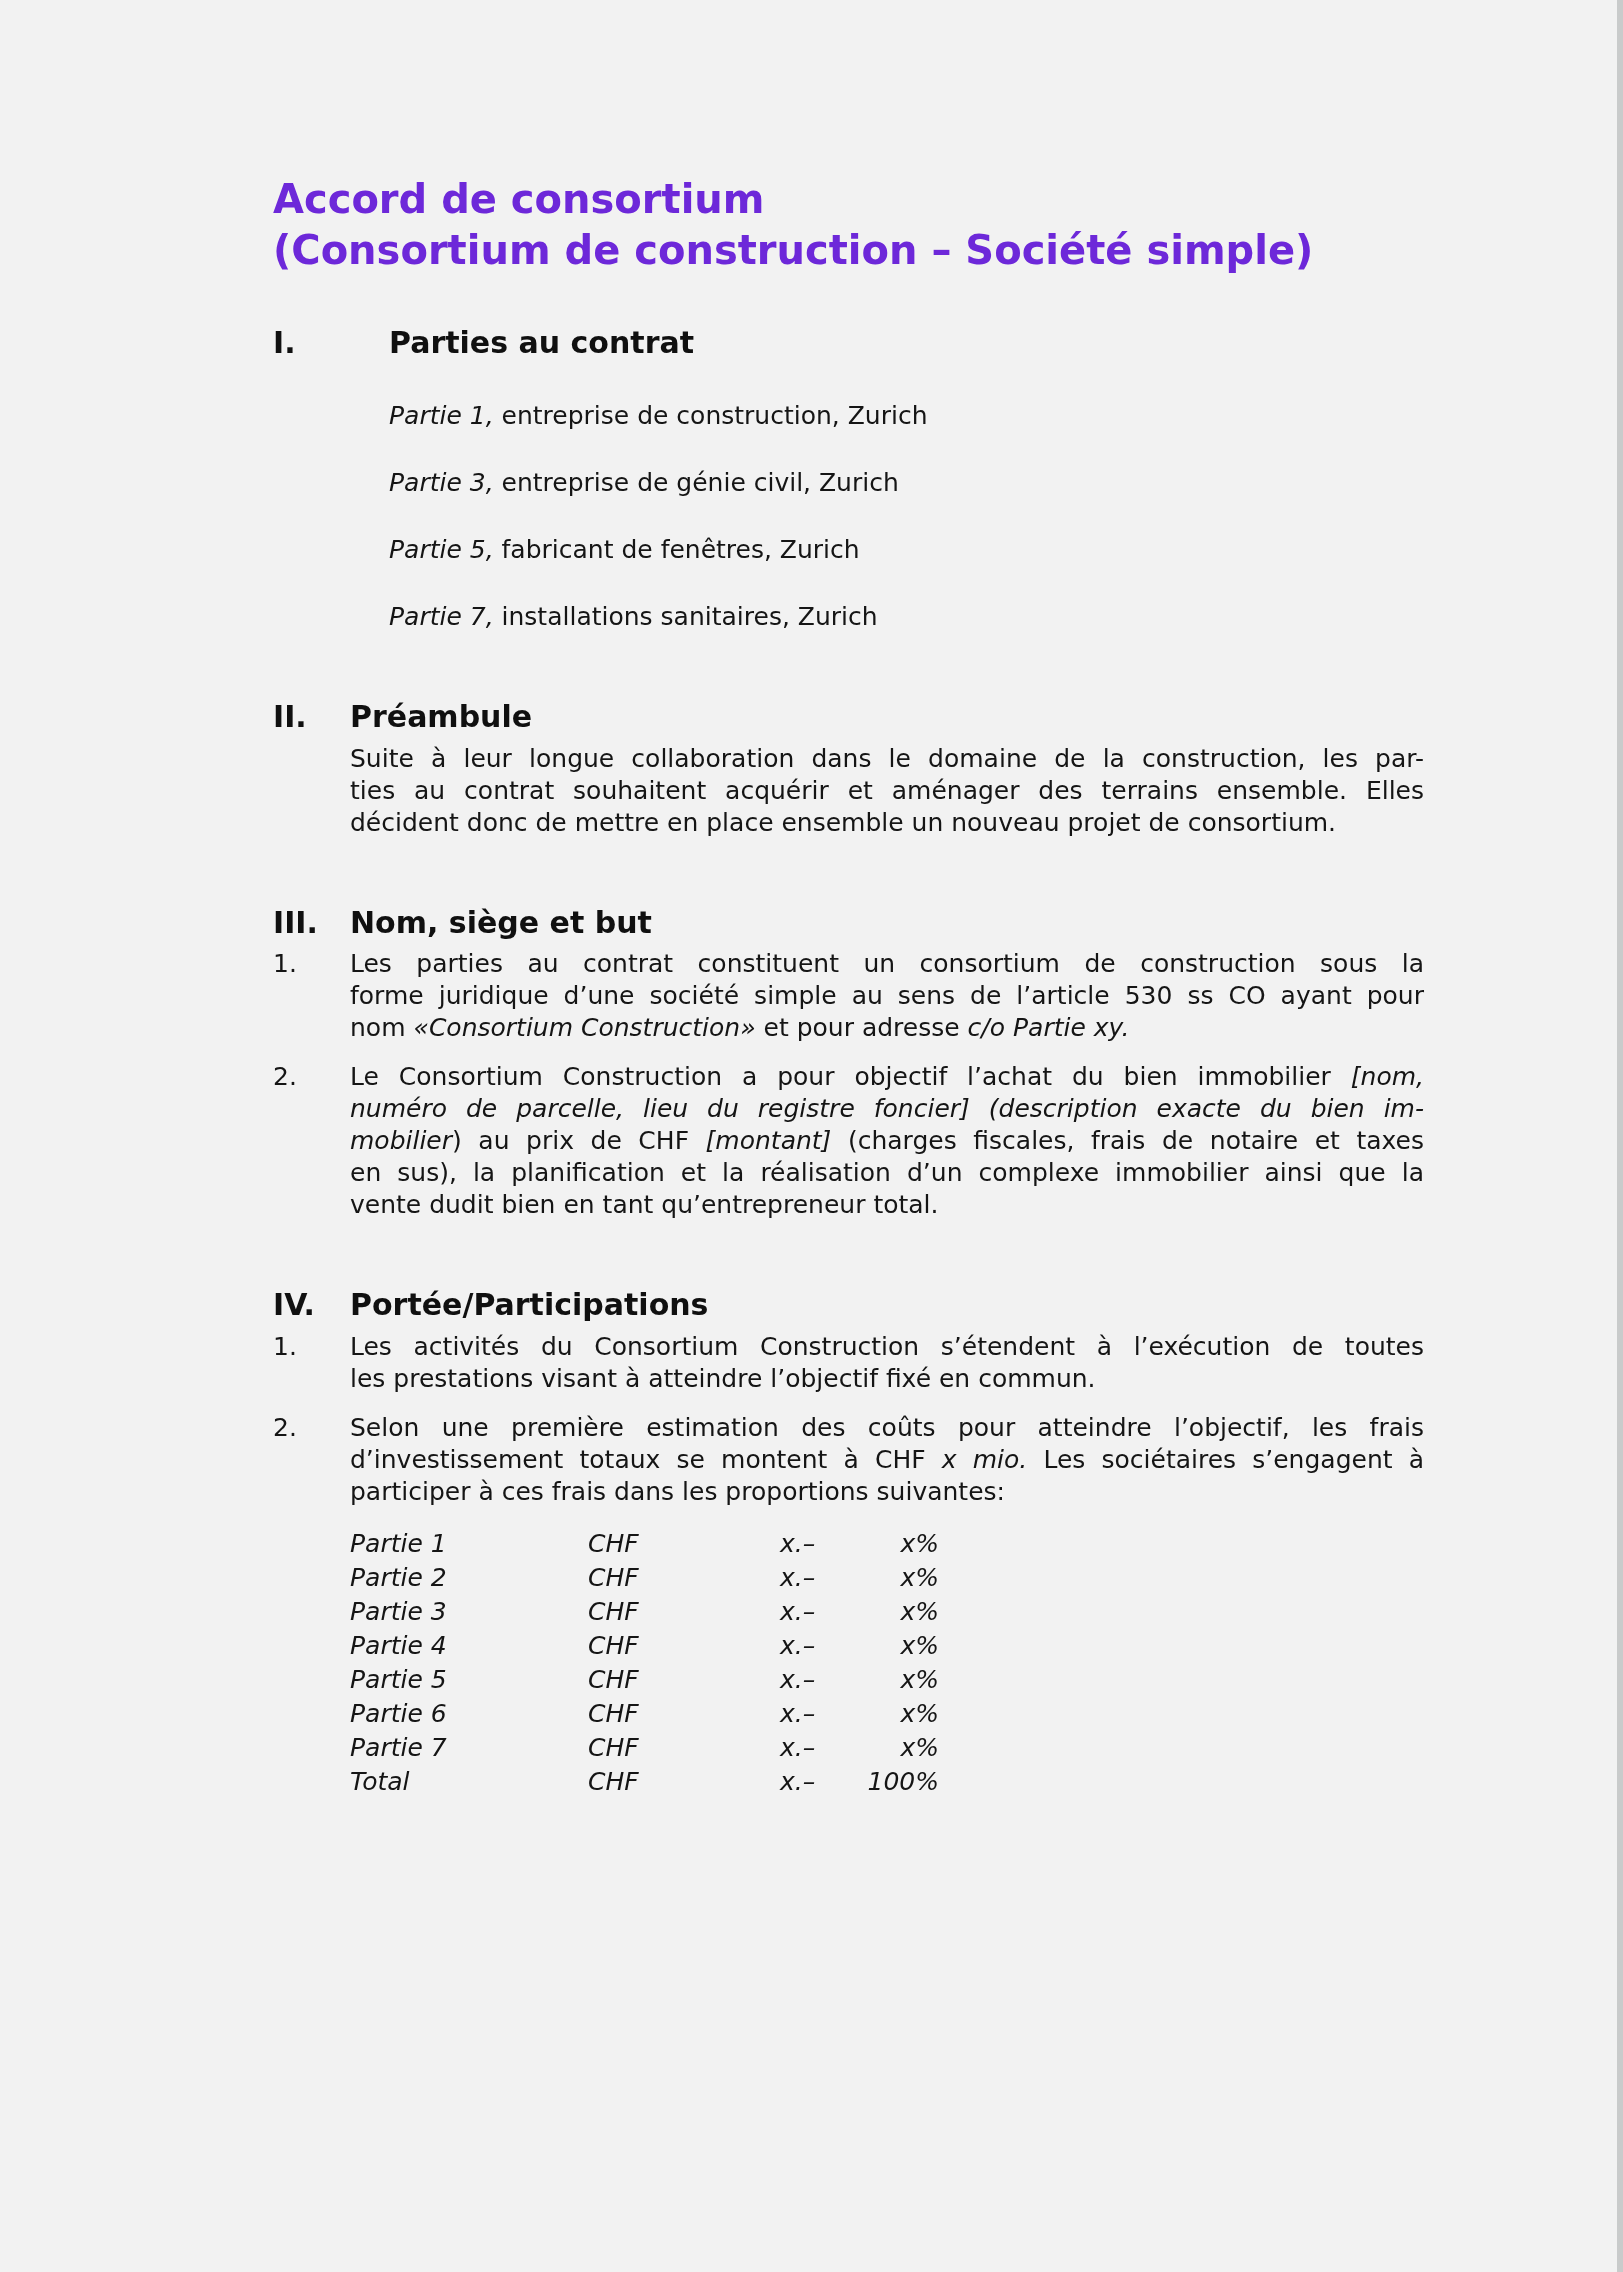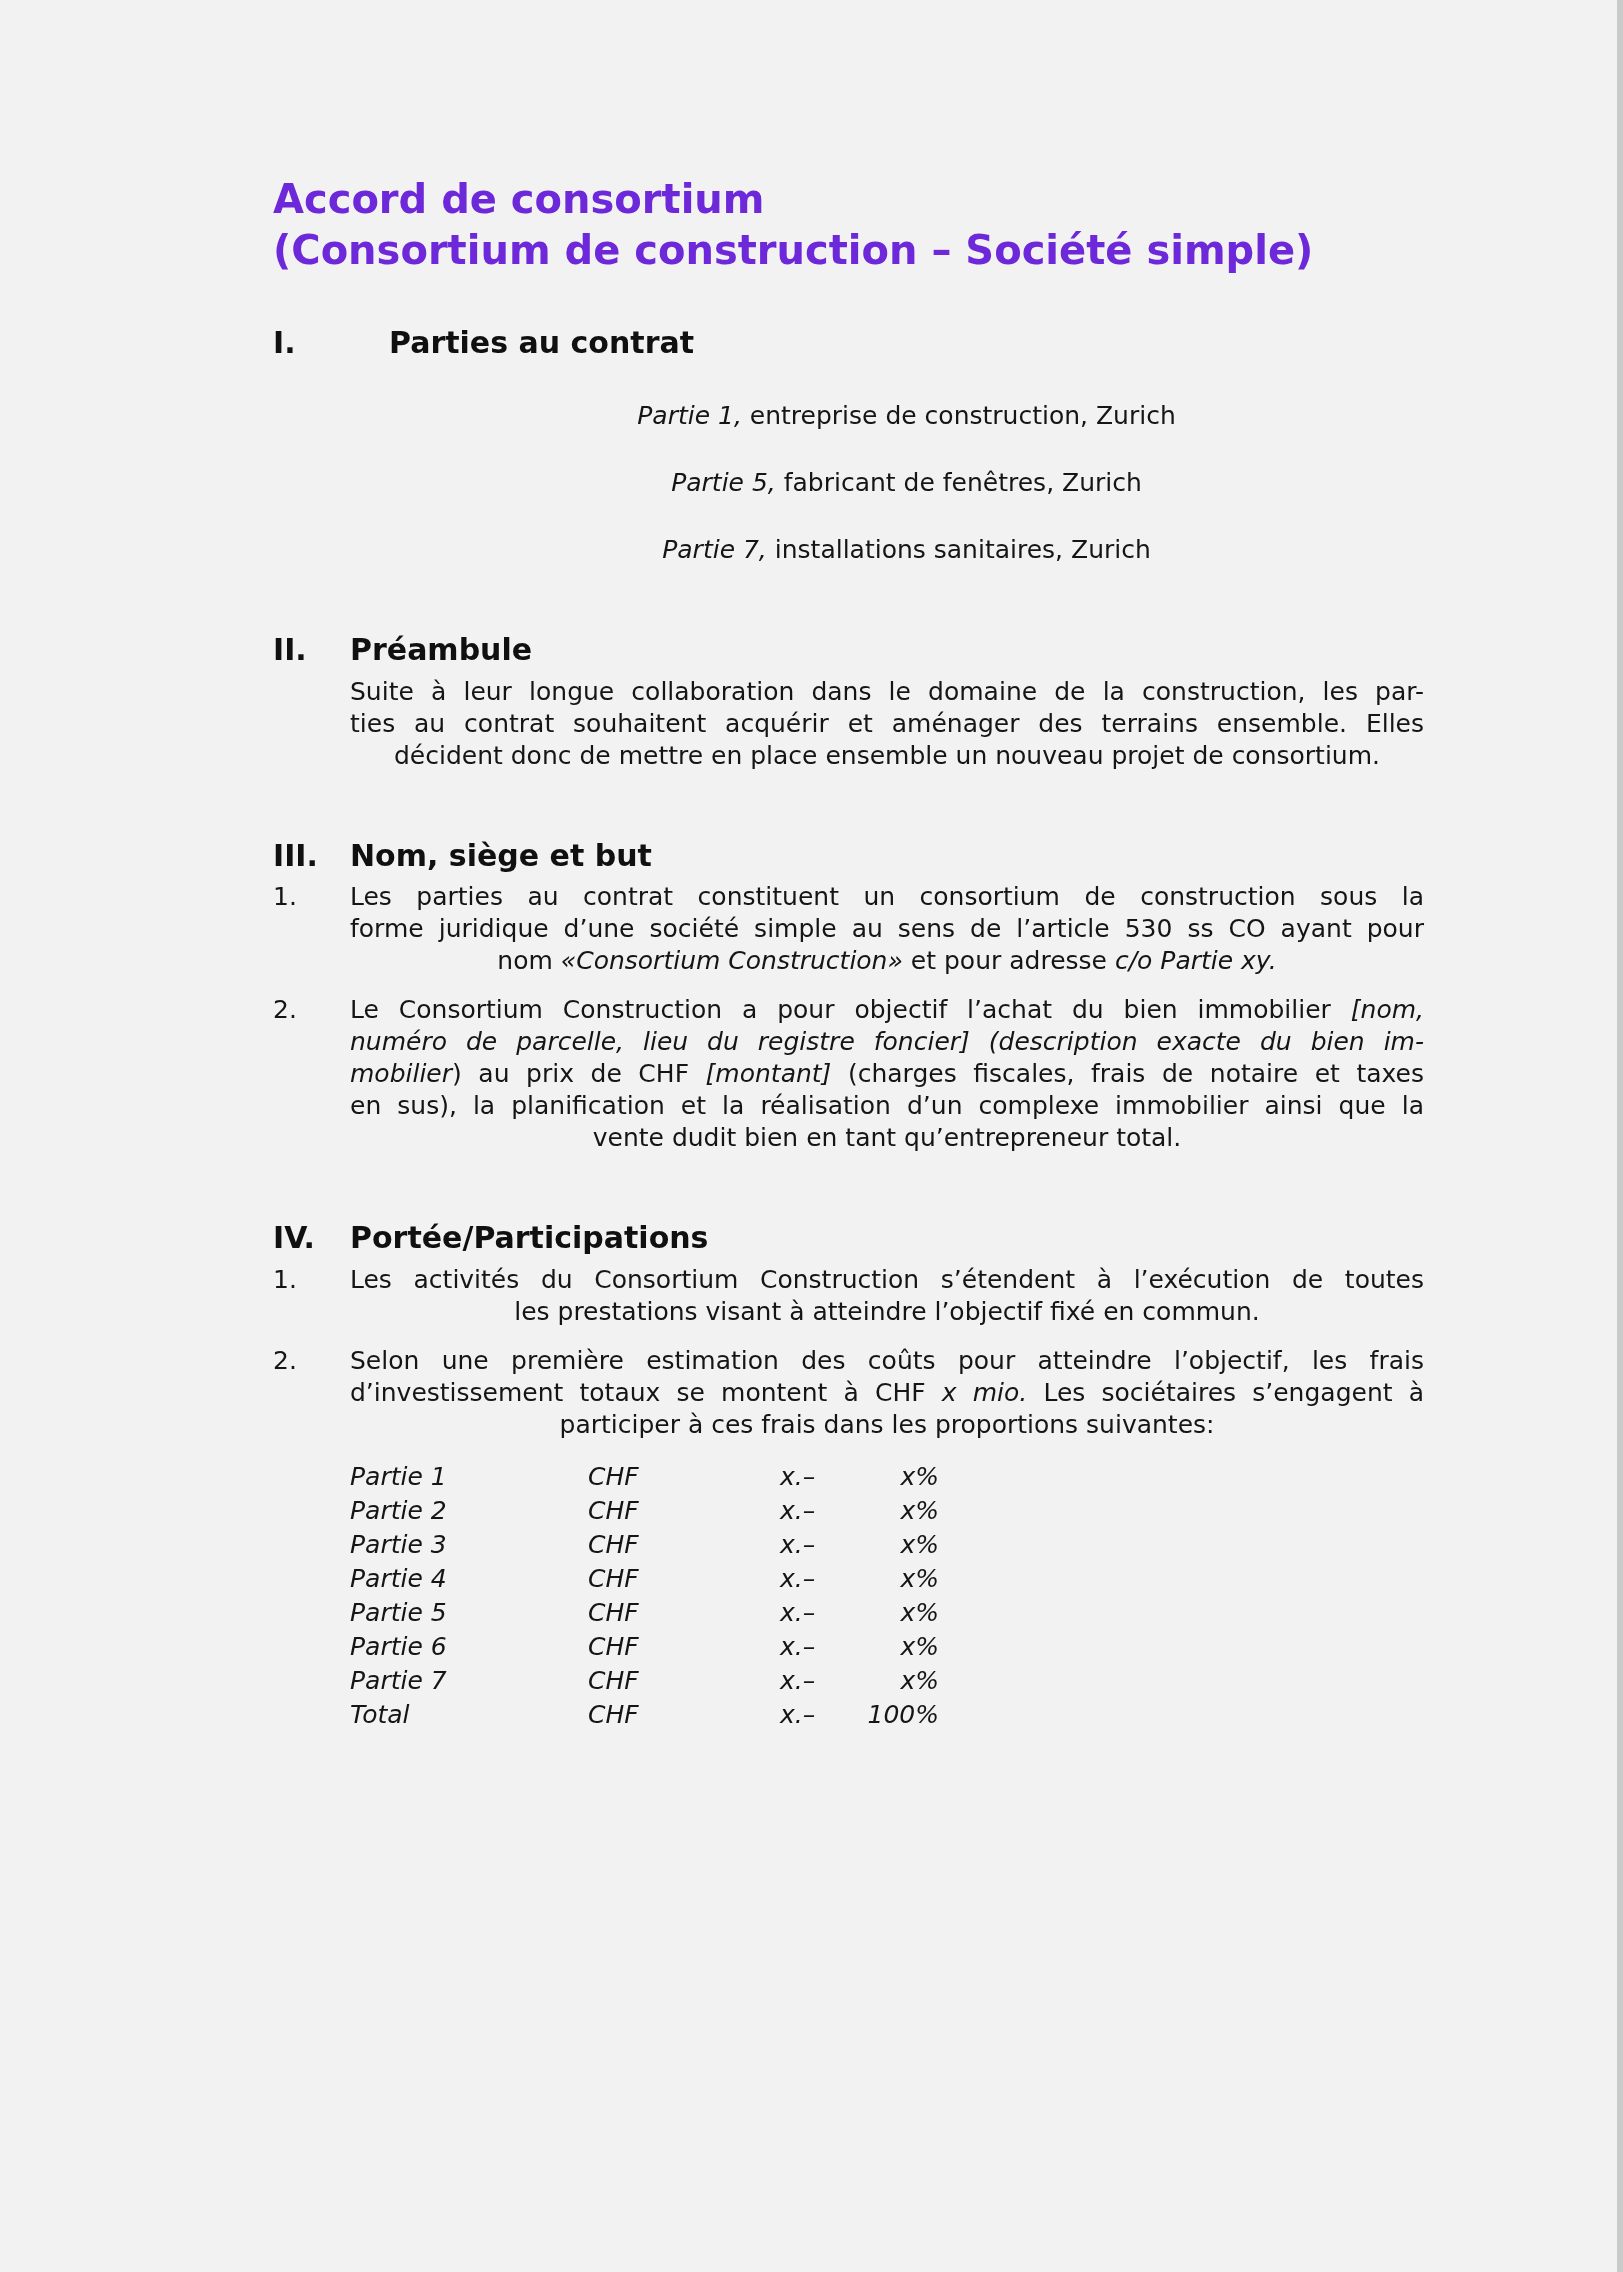--- a/index.html
+++ b/index.html
@@ -41,21 +41,21 @@
   }
   .sec-num { width: 77px; flex: 0 0 auto; }
   .sec1 .sec-num { width: 116px; }
   .parties { margin: 38px 0 0 116px; font-size: 25px; }
   .parties .line { line-height: 32px; margin-bottom: 35px; }
   .para { margin-left: 77px; width: 1074px; font-size: 25px; }
   .item { display: flex; font-size: 25px; }
   .item + .item { margin-top: 17px; }
   .item-num { width: 77px; flex: 0 0 auto; line-height: 32px; }
   .item-body { width: 1074px; flex: 0 0 auto; }
-  .line { line-height: 32px; text-align: center; }
+  .line { line-height: 32px; }
   .line.just { text-align: justify; text-align-last: justify; }
   .it { font-style: italic; }
   .ptable {
     margin: 19.5px 0 0 77px;
     font-style: italic;
     font-size: 25px;
   }
   .trow { display: flex; line-height: 34px; }
   .tcell { display: block; flex: 0 0 auto; }
   .c0 { width: 238px; }
@@ -74,20 +74,21 @@
       <span class="tline">(Consortium de construction – Société simple)</span>
     </h1>
 
     <section class="sec sec1">
       <div class="sec-head">
         <span class="sec-num">I.</span>
         <span class="sec-title">Parties au contrat</span>
       </div>
       <div class="parties">
           <div class="line"><span class="it">Partie 1,</span><span> entreprise de construction, Zurich</span></div>
+          <div class="line"><span class="it">Partie 3,</span><span> entreprise de génie civil, Zurich</span></div>
           <div class="line"><span class="it">Partie 5,</span><span> fabricant de fenêtres, Zurich</span></div>
           <div class="line"><span class="it">Partie 7,</span><span> installations sanitaires, Zurich</span></div>
         </div>
     </section>
 
     <section class="sec">
       <div class="sec-head">
         <span class="sec-num">II.</span>
         <span class="sec-title">Préambule</span>
       </div>

